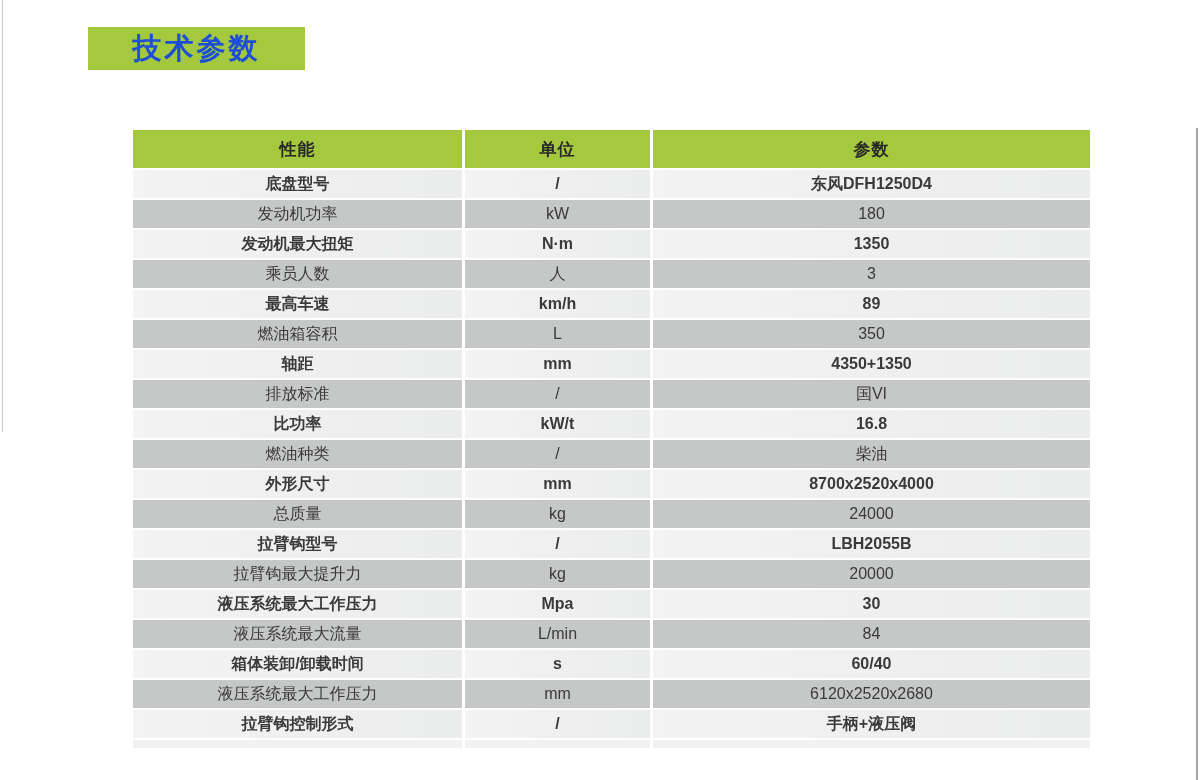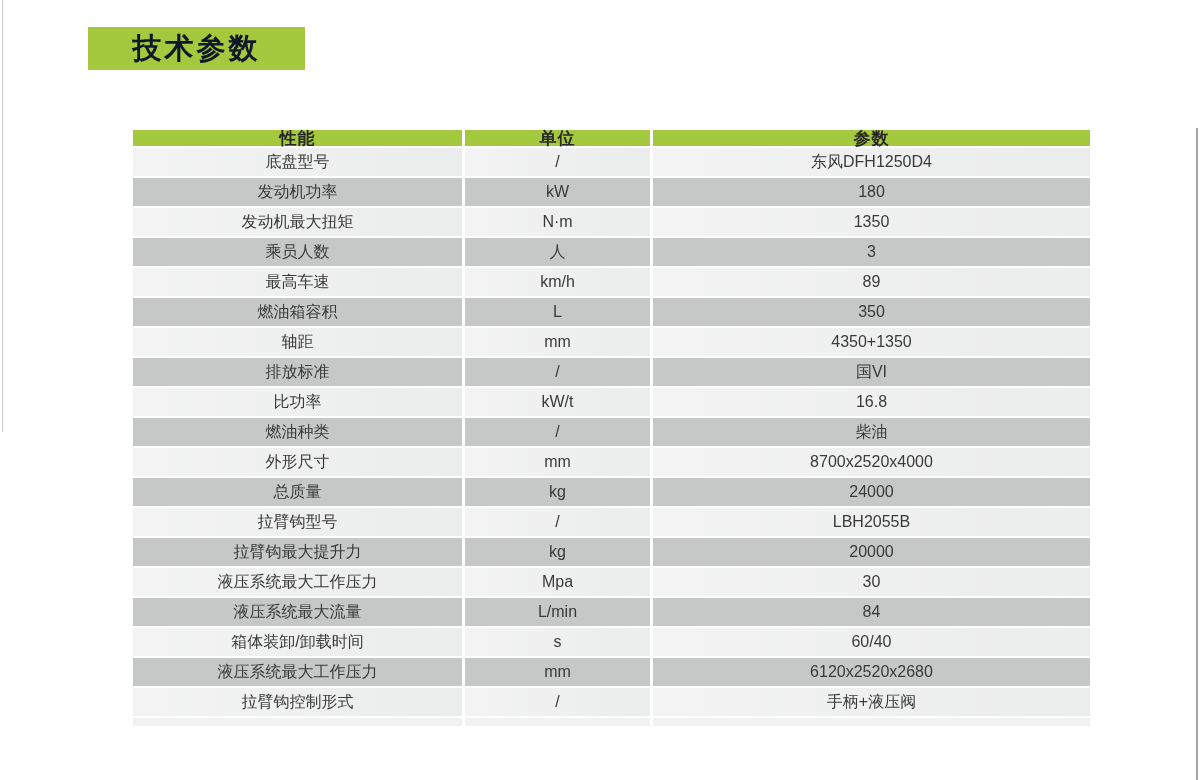--- a/index.html
+++ b/index.html
@@ -23,21 +23,21 @@
     background:#cbcac8;
   }
   .page-edge-right{
     position:absolute;left:1196px;top:128px;width:2px;height:652px;
     background:#a8a6a2;
   }
   .title-badge{
     position:absolute;left:88px;top:27px;
     width:217px;height:43px;
     background:var(--green);
-    color:#0f172a;
+    color:#1d4ed8;
     font-weight:bold;
     font-size:29px;
     letter-spacing:3px;
     display:flex;align-items:center;justify-content:center;
   }
   .spec-table{
     position:absolute;left:133px;top:130px;
     display:grid;
     grid-template-columns:329px 185px 437px;
     column-gap:3px;
@@ -45,29 +45,30 @@
   }
   .row{display:contents;}
   .cell{
     height:28px;
     display:flex;align-items:center;justify-content:center;
     font-size:16px;
     color:var(--body-text);
     white-space:nowrap;
   }
   .head .cell{
-    height:16px;
+    height:38px;
     background:var(--green);
     color:var(--header-text);
     font-weight:bold;
     font-size:17px;
     letter-spacing:1px;
   }
   .row-light .cell{
     background:linear-gradient(90deg,#f3f3f3,#ebecec);
+    font-weight:bold;
   }
   .row-dark .cell{
     background:var(--row-dark);
     text-align:right;
   }
   .row-partial .cell{
     height:8px;
     background:#f0f1f1;
   }
 </style>

